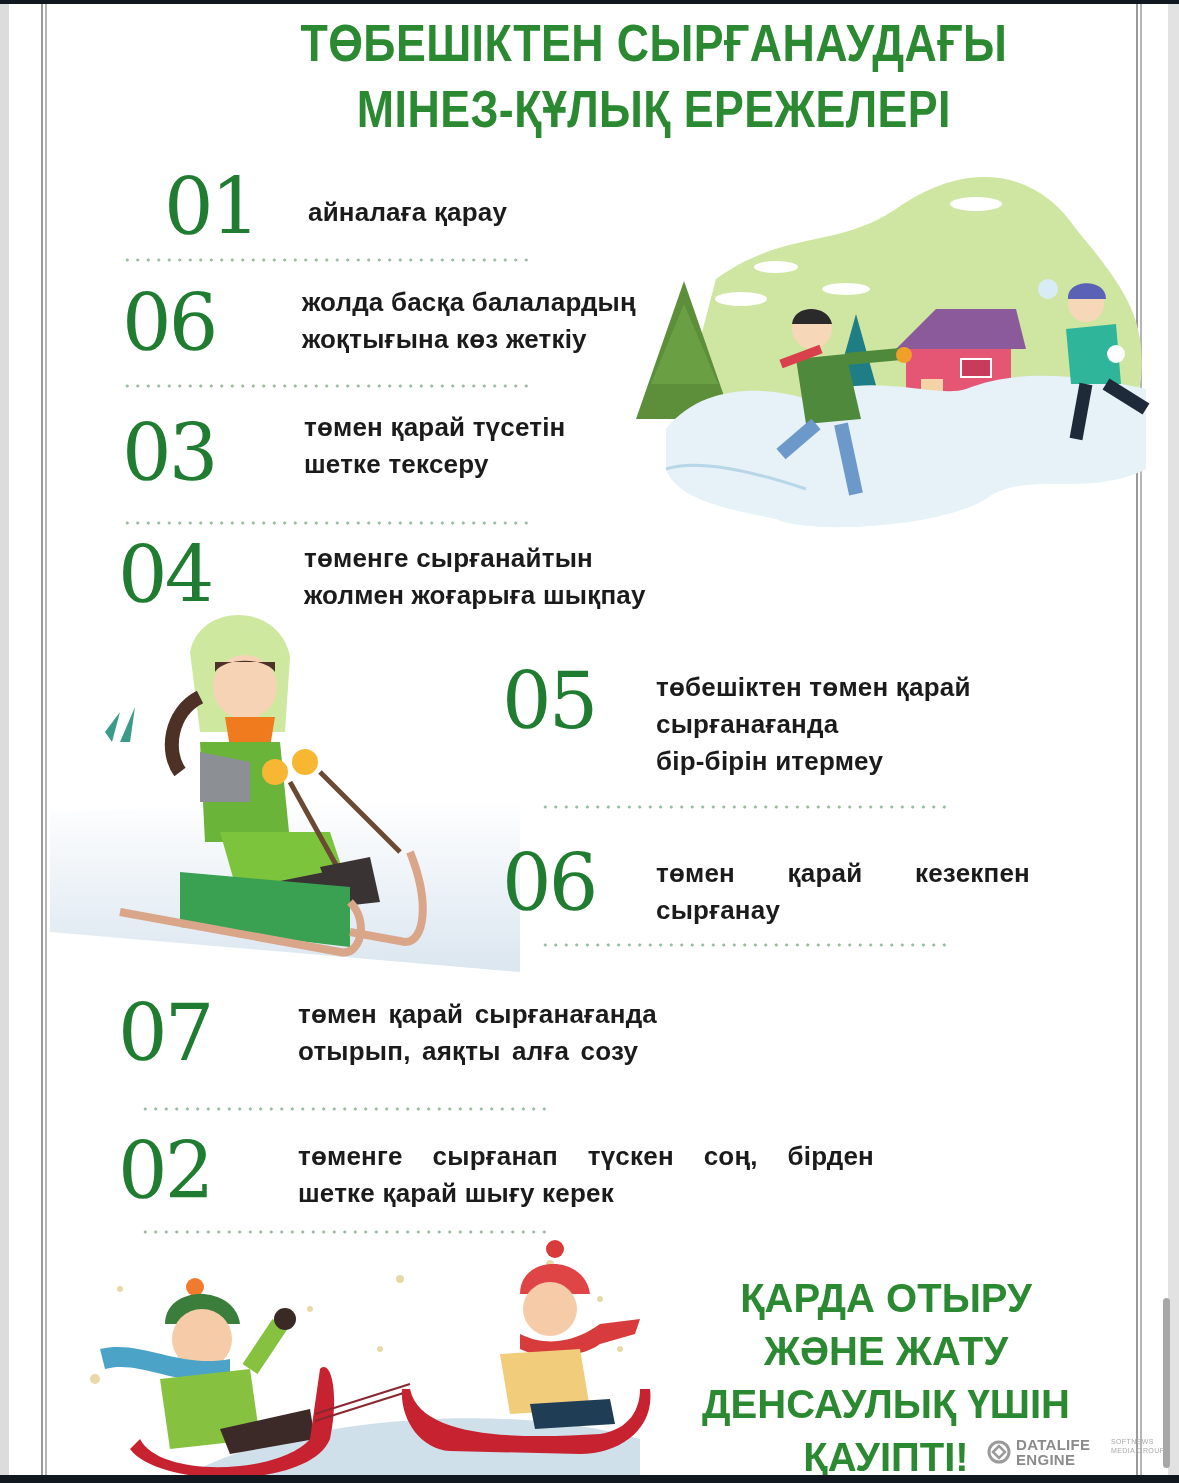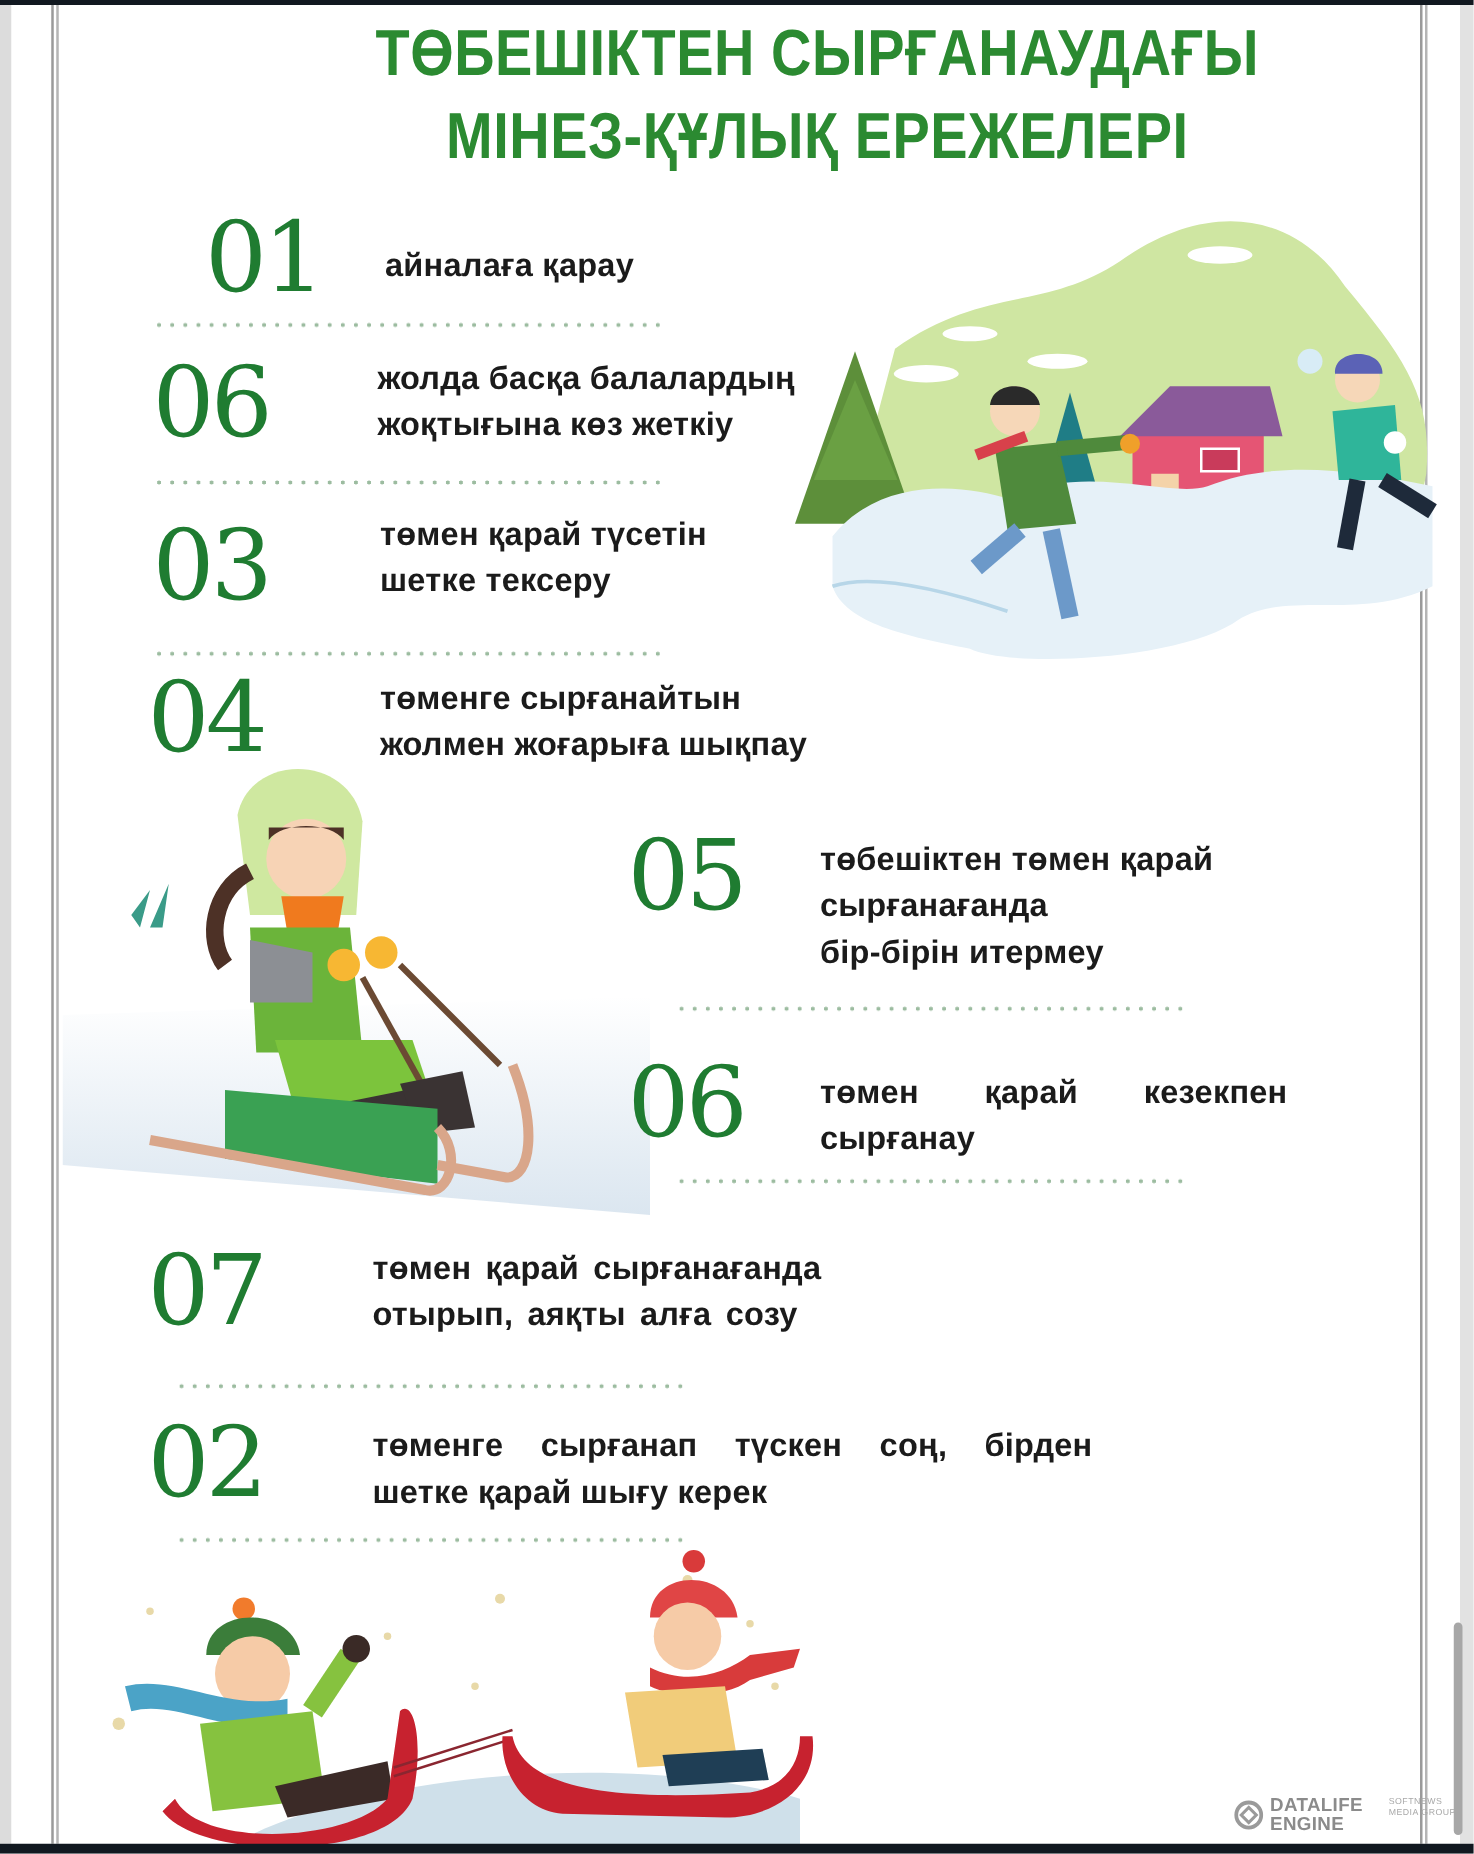--- a/index.html
+++ b/index.html
@@ -213,20 +213,26 @@
   </div>
   <div class="dots" style="left:90px; top:1103px; width:412px;"></div>
 
   <div class="num" style="left:68px; top:1128px;">02</div>
   <div class="txt j" style="left:248px; top:1134px; width:576px;">
     <span style="text-align-last: justify;">төменге сырғанап түскен соң, бірден</span>
     <span>шетке қарай шығу керек</span>
   </div>
   <div class="dots" style="left:90px; top:1226px; width:412px;"></div>
 
+  <div class="warning">
+    <div>ҚАРДА ОТЫРУ</div>
+    <div>ЖӘНЕ ЖАТУ</div>
+    <div>ДЕНСАУЛЫҚ ҮШІН</div>
+    <div>ҚАУІПТІ!</div>
+  </div>
 </div>
 
 <div class="watermark">
   <span>
     <svg width="24" height="24" viewBox="0 0 24 24">
       <circle cx="12" cy="12" r="10" fill="none" stroke="#9a9a9a" stroke-width="3"></circle>
       <path d="M6 12 L12 6 L18 12 L12 18 Z" fill="none" stroke="#9a9a9a" stroke-width="2.5"></path>
     </svg>
   </span>
   <div class="wm-text">

